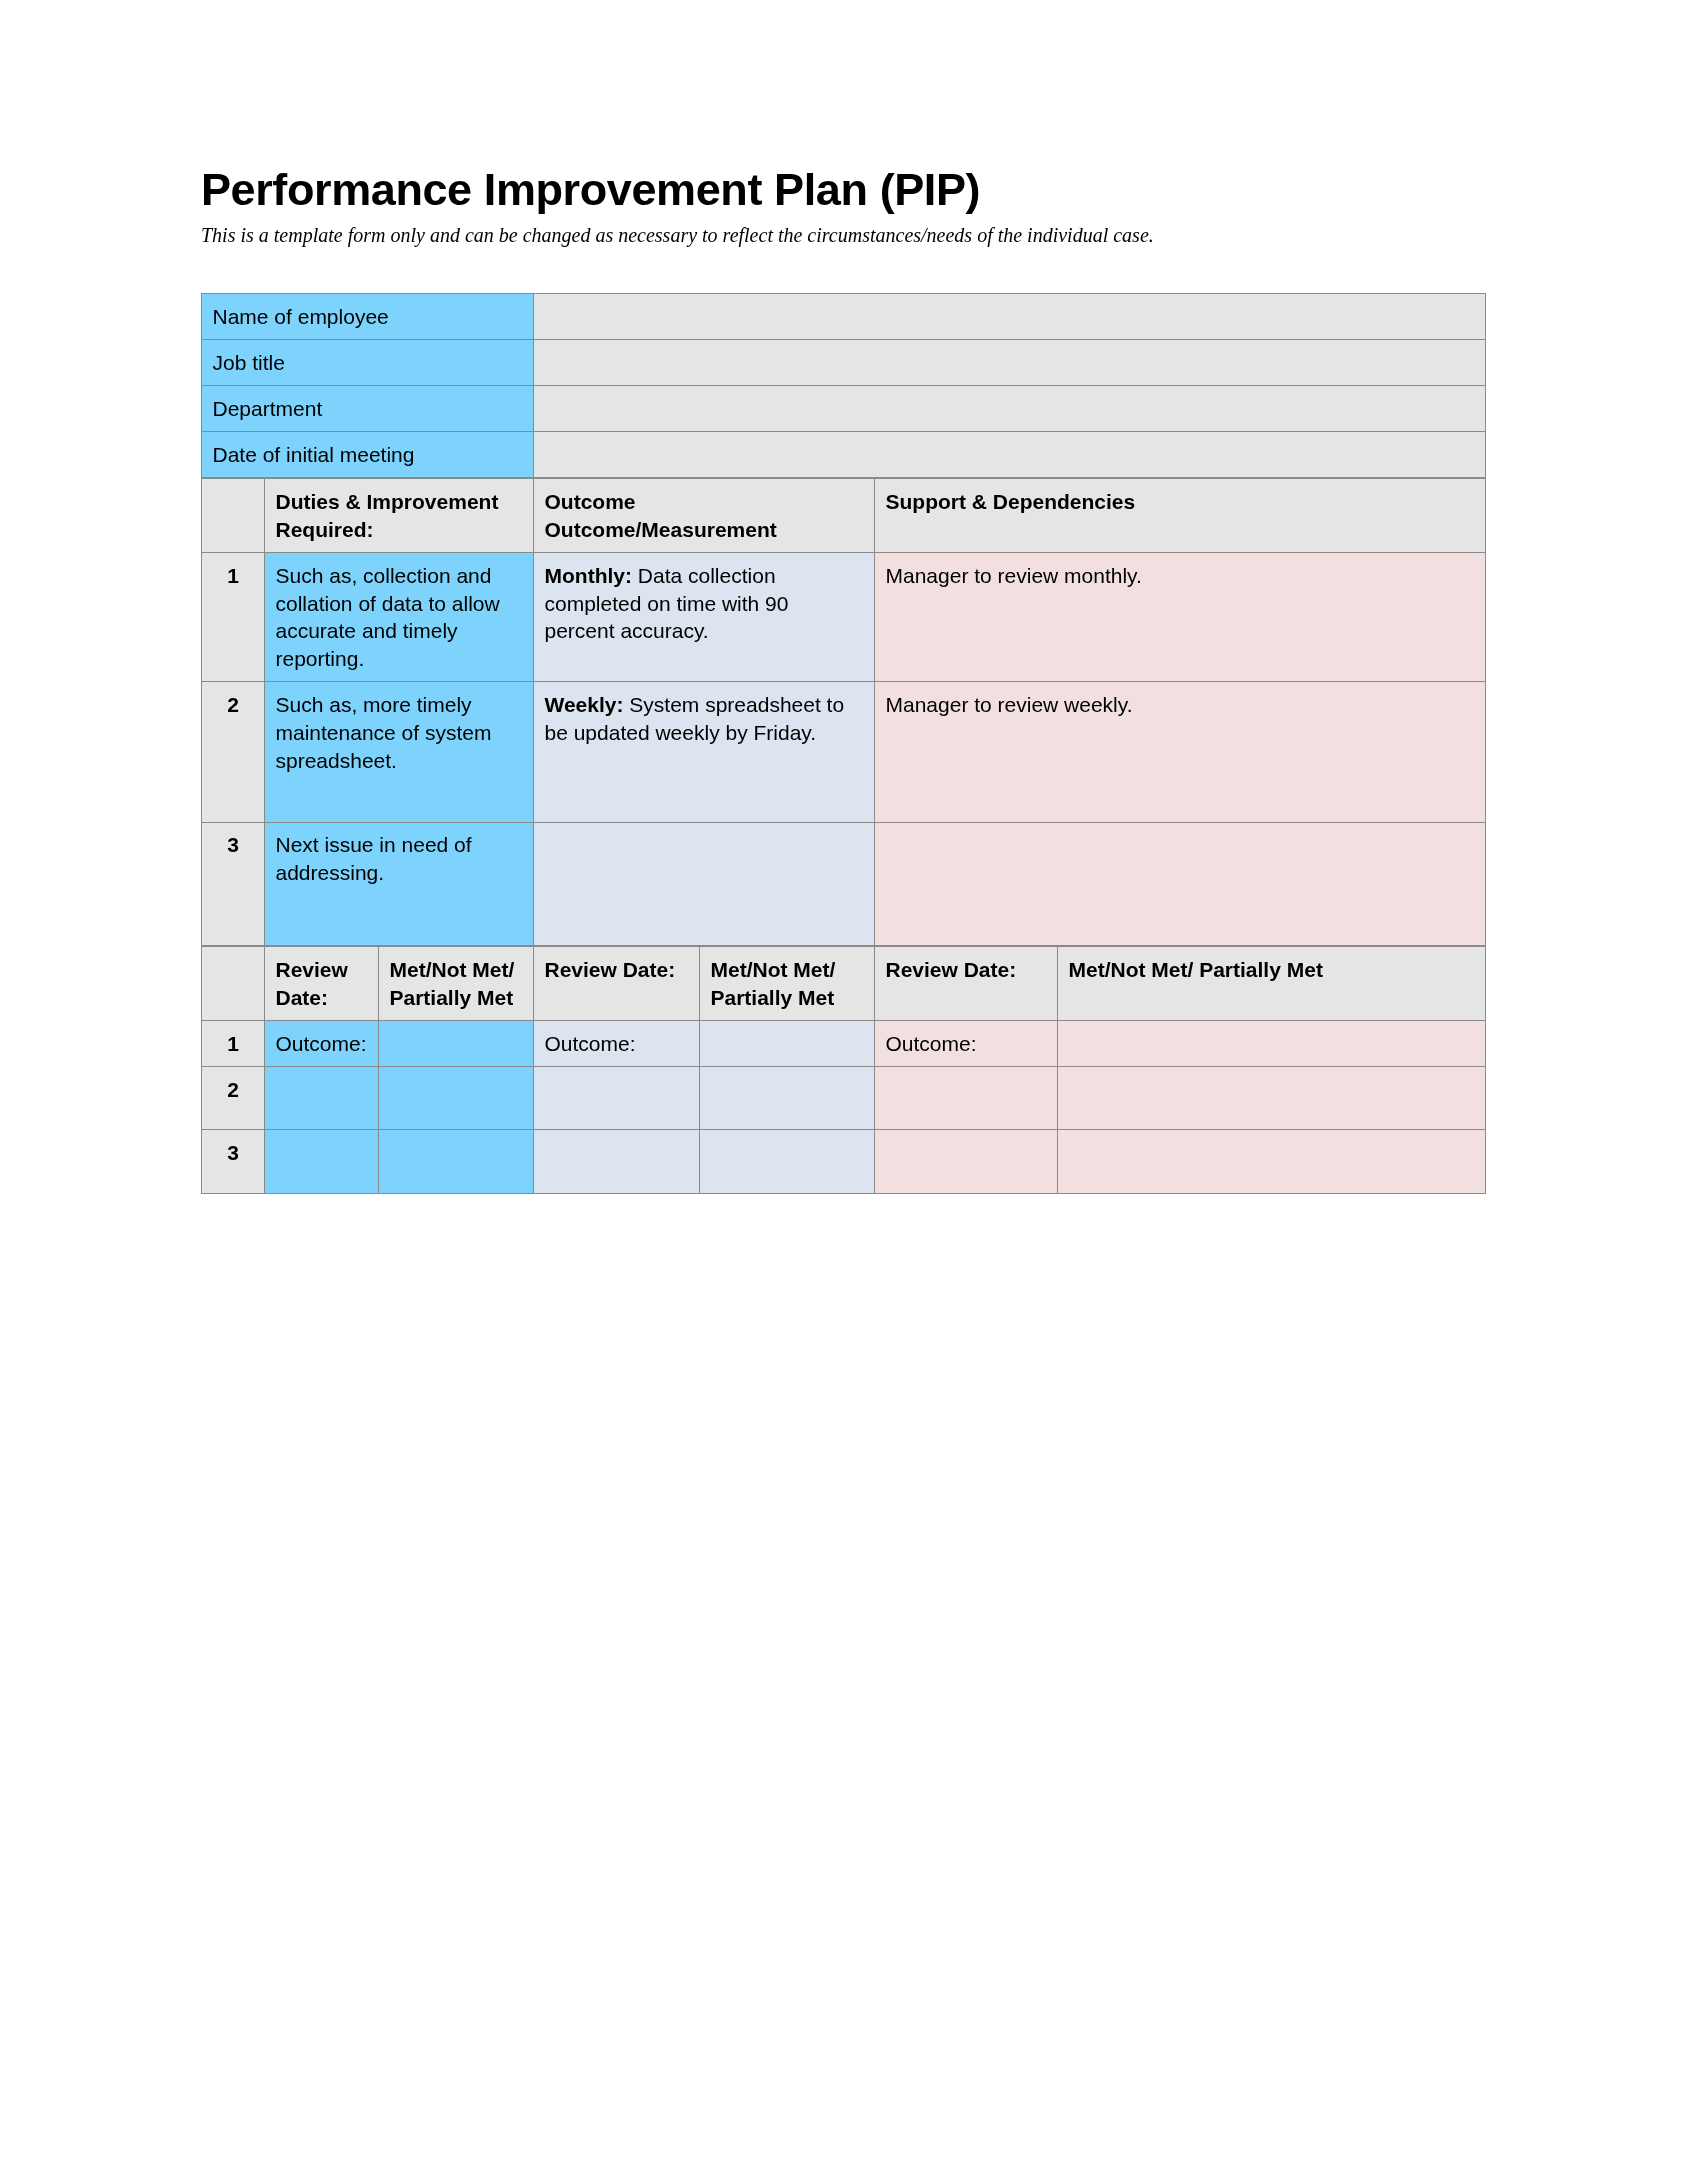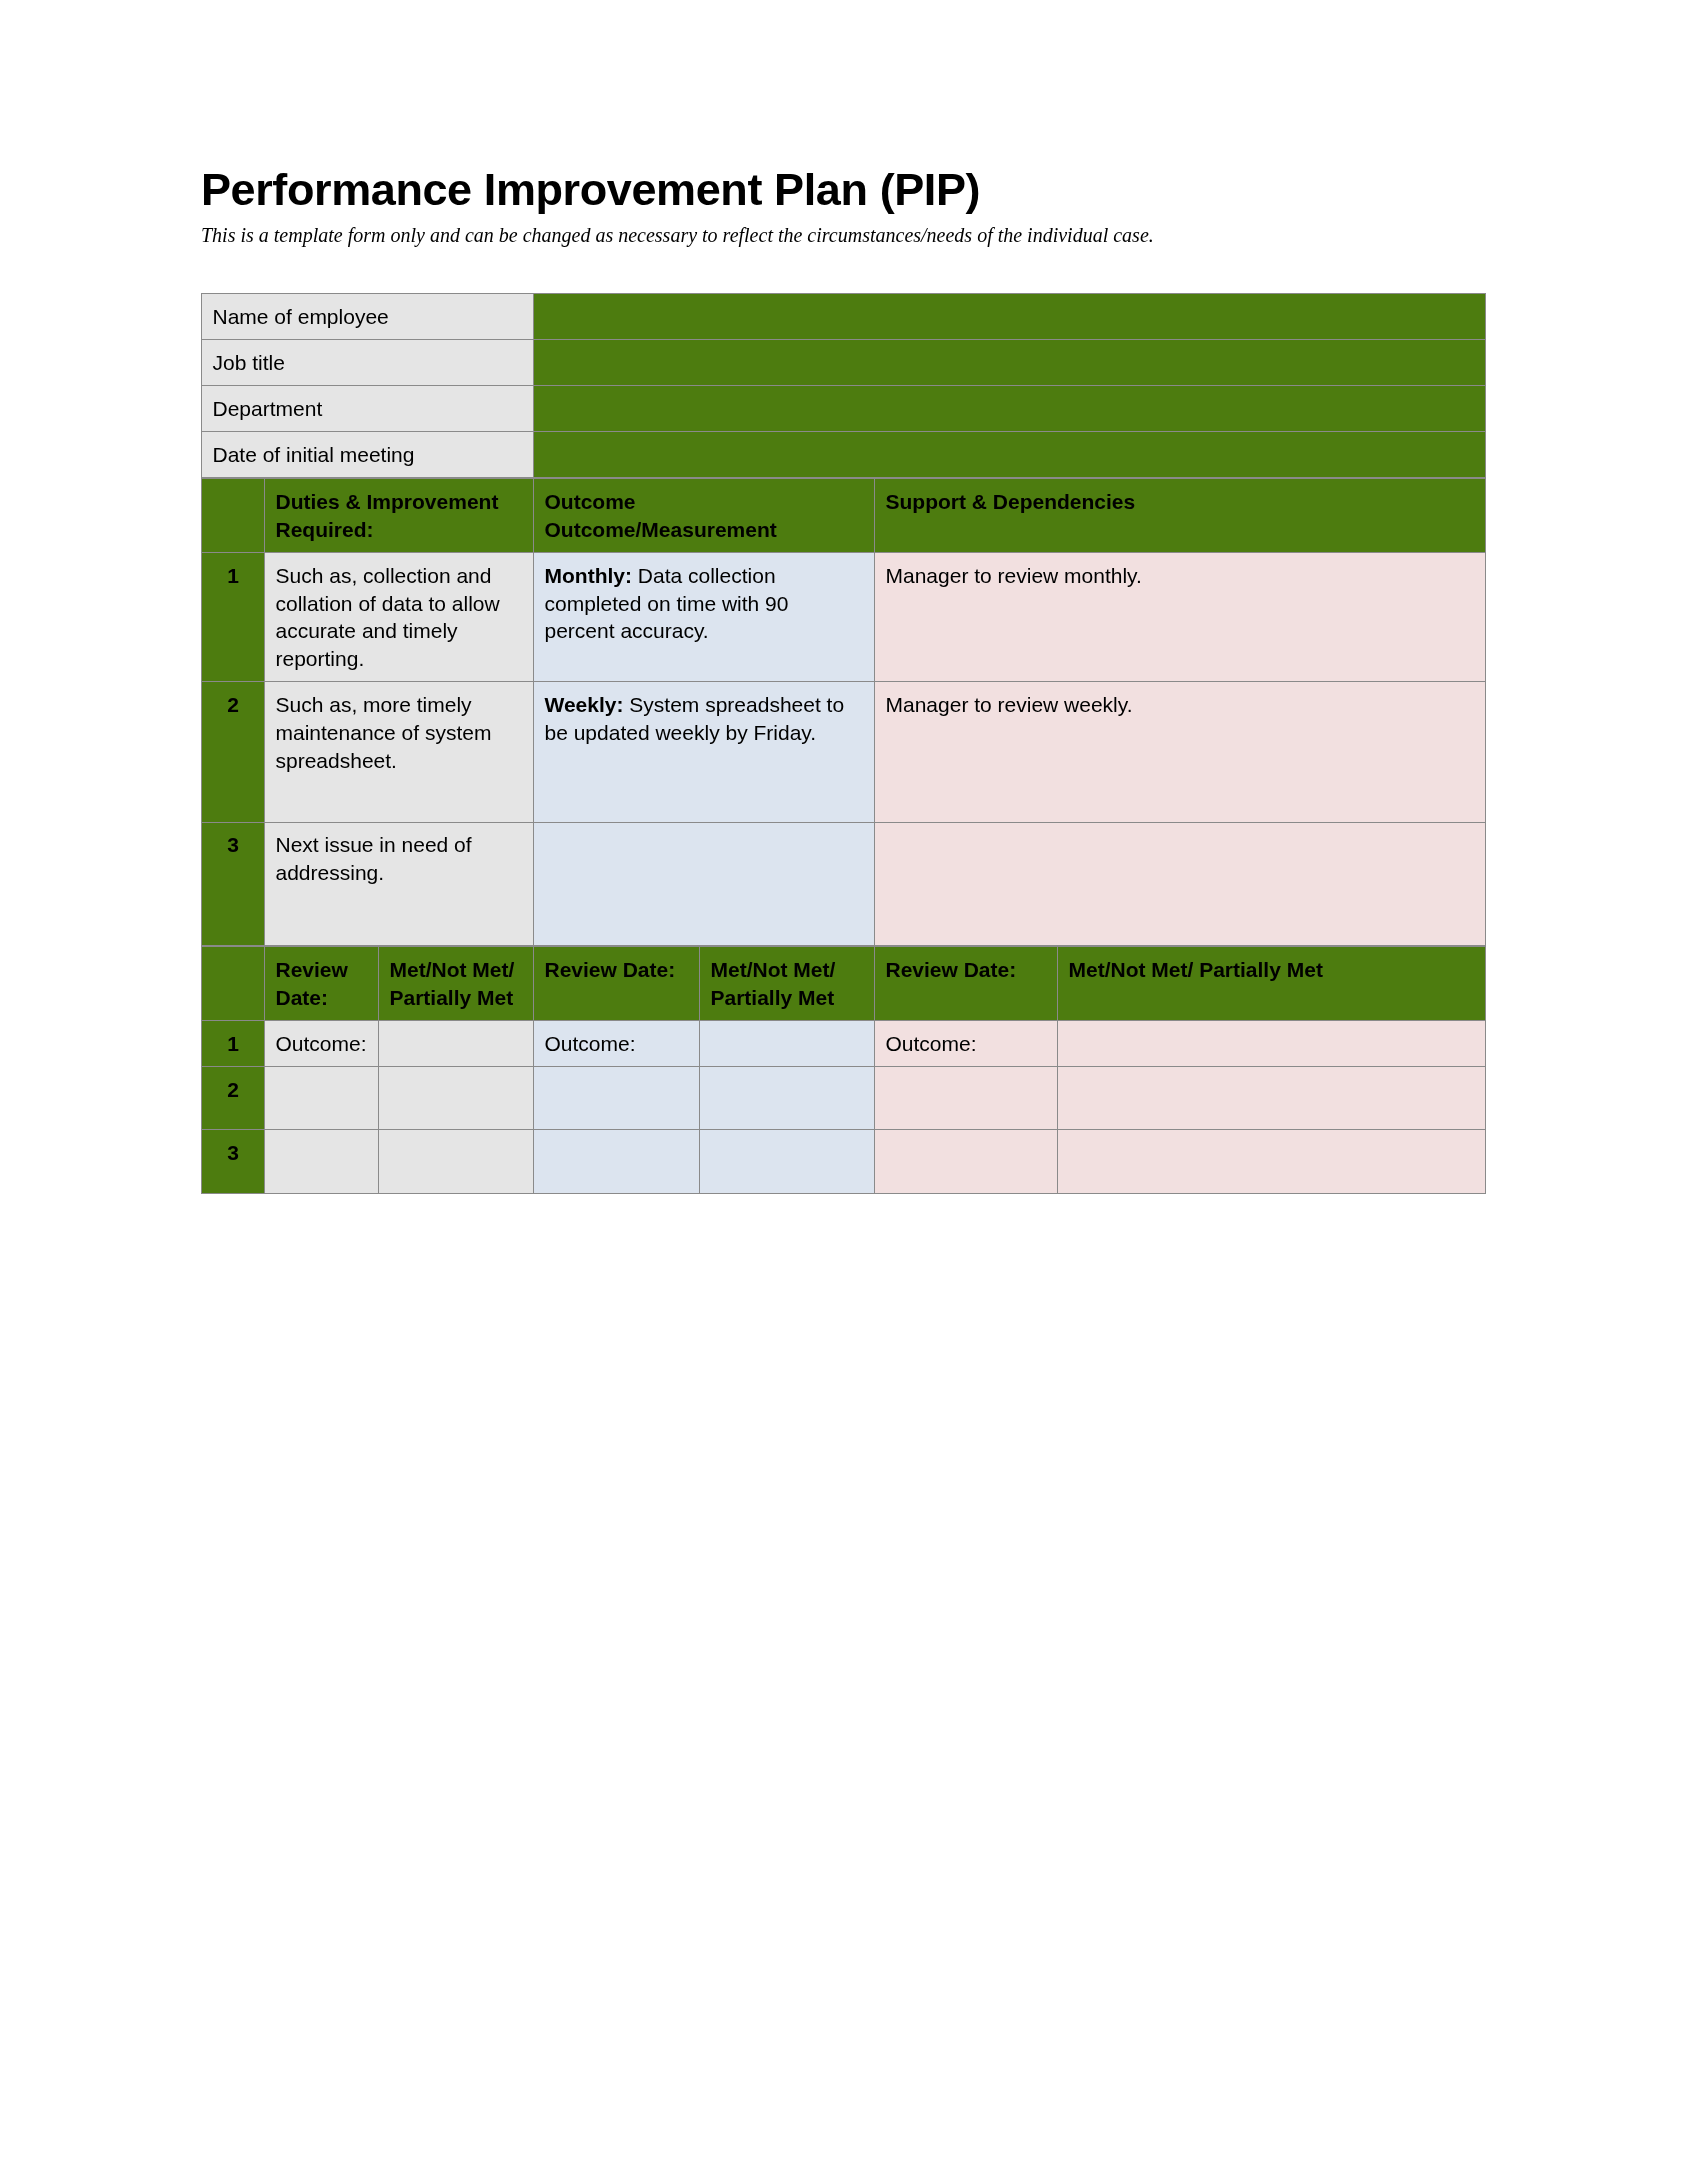--- a/index.html
+++ b/index.html
@@ -51,24 +51,24 @@
     table-layout: fixed;
   }
   table.pip td {
     border: 0.9px solid #8a8a8a;
     vertical-align: top;
     padding: 8.7px 10.5px;
     font-size: 21px;
     line-height: 1.32;
     font-family: "Liberation Sans", sans-serif;
   }
-  .green { background: #e5e5e5; }
+  .green { background: #7dd3fc; }
   .blue  { background: #dce4ef; }
   .pink  { background: #f2e0e0; }
-  .white { background: #4d7c0f; }
+  .white { background: #e5e5e5; }
 
   .hdr {
     font-weight: bold;
     font-size: 23.6px;
     line-height: 1.25;
     padding-top: 12.2px;
     padding-bottom: 12.2px;
   }
   .numcell {
     text-align: center;

